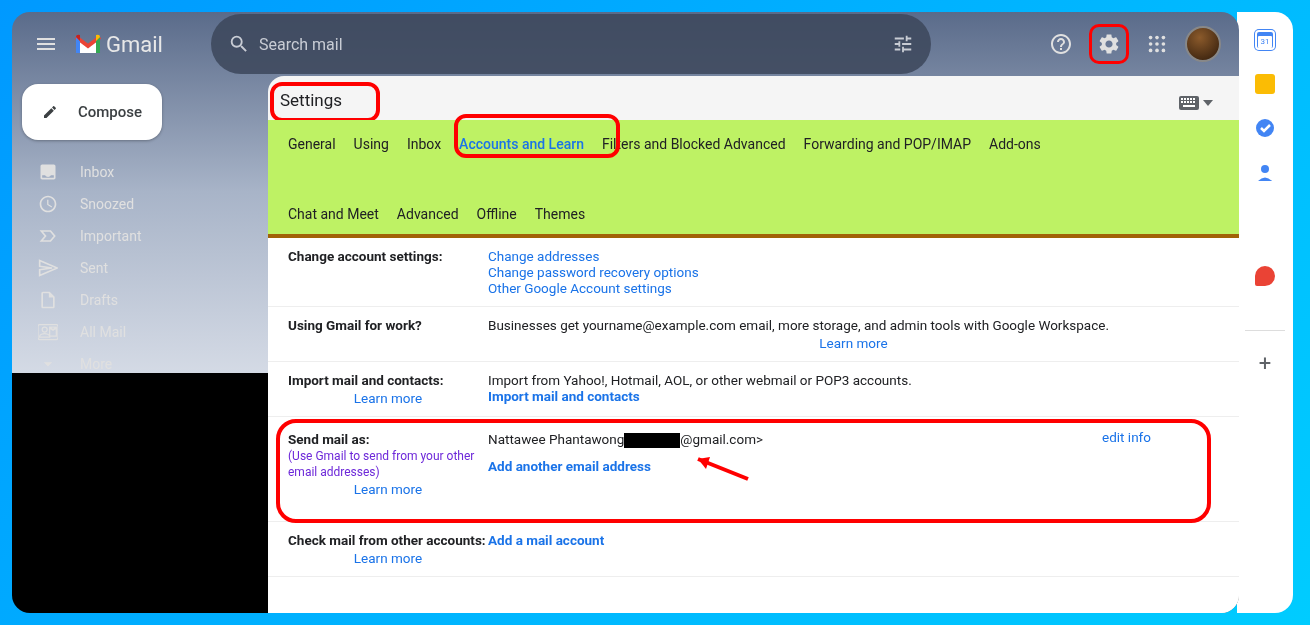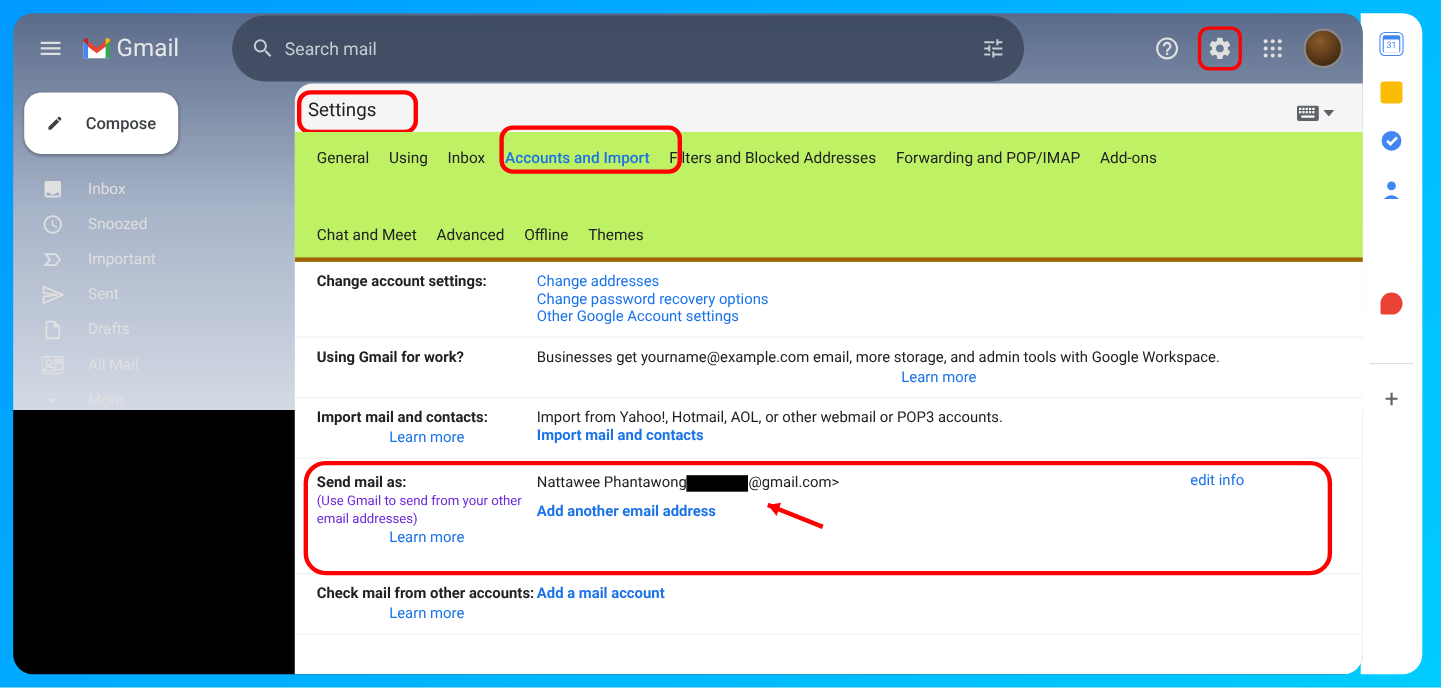--- a/index.html
+++ b/index.html
@@ -73,21 +73,21 @@
 .tab.active { color:#1a73e8; font-weight:500; }
 .tab-highlight { border:4px solid #ff0000; border-radius:12px; position:absolute; pointer-events:none; }
 .settings-body { background:#fff; overflow-y:auto; height:calc(100% - 120px); font-size:13.5px; }
 .setting-row { display:flex; padding:10px 20px; border-bottom:1px solid #eee; position:relative; }
 .setting-label { width:200px; font-weight:700; color:#202124; }
 .setting-label .sub { font-weight:400; font-size:12px; color:#6d28d9; }
 .setting-content { flex:1; color:#202124; }
 .link { color:#1a73e8; cursor:pointer; }
 .link.bold { font-weight:700; }
 .learn-more { color:#1a73e8; cursor:pointer; font-weight:400; display:block; margin-top:2px;text-align:center; }
-.edit-info { position:absolute; right:108px; top:12px; color:#1a73e8; cursor:pointer; }
+.edit-info { position:absolute; right:88px; top:12px; color:#1a73e8; cursor:pointer; }
 .row-highlight { border:4px solid #ff0000; border-radius:20px; position:absolute; left:8px; right:28px; top:2px; bottom:-2px; pointer-events:none; }
 .arrow-annot { position:absolute; left:420px; top:40px; pointer-events:none; }
 .input-select { position:absolute; top:20px; right:26px; display:flex; align-items:center; gap:4px; cursor:pointer;}
 .side-panel {
   width:56px; background:#fff; height:601px; border-radius:0 18px 18px 0;
   display:flex; flex-direction:column; align-items:center; padding-top:18px; gap:24px;
   margin-left:-2px;
 }
 .sp-icon { width:20px; height:20px; border-radius:4px; cursor:pointer;}
 .sp-cal { background:#4285f4; border:2px solid #fff; box-shadow:0 0 0 1px #4285f4; position:relative;}
@@ -233,22 +233,22 @@
             </svg>
           <svg width="10" height="6" viewBox="0 0 10 6">
               <path d="M0 0 L5 6 L10 0 Z" fill="#5f6368"></path>
             </svg>
         </div>
       </div>
       <div class="tabs-bar" style="position:relative;">
         <span class="tab">General</span>
         <span class="tab">Using</span>
         <span class="tab">Inbox</span>
-        <span class="tab active" style="position:relative;">Accounts and Import</span>
-        <span class="tab">Filters and Blocked Addresses</span>
+        <span class="tab active" style="position:relative;">Accounts and Learn</span>
+        <span class="tab">Filters and Blocked Advanced</span>
         <span class="tab">Forwarding and POP/IMAP</span>
         <span class="tab">Add-ons</span>
         <div style="flex-basis:100%; height:0;"></div>
         <span class="tab">Chat and Meet</span>
         <span class="tab">Advanced</span>
         <span class="tab">Offline</span>
         <span class="tab">Themes</span>
         <div class="tab-highlight" style="left:186px; top:-6px; width:166px; height:44px;"></div>
       </div>
 

